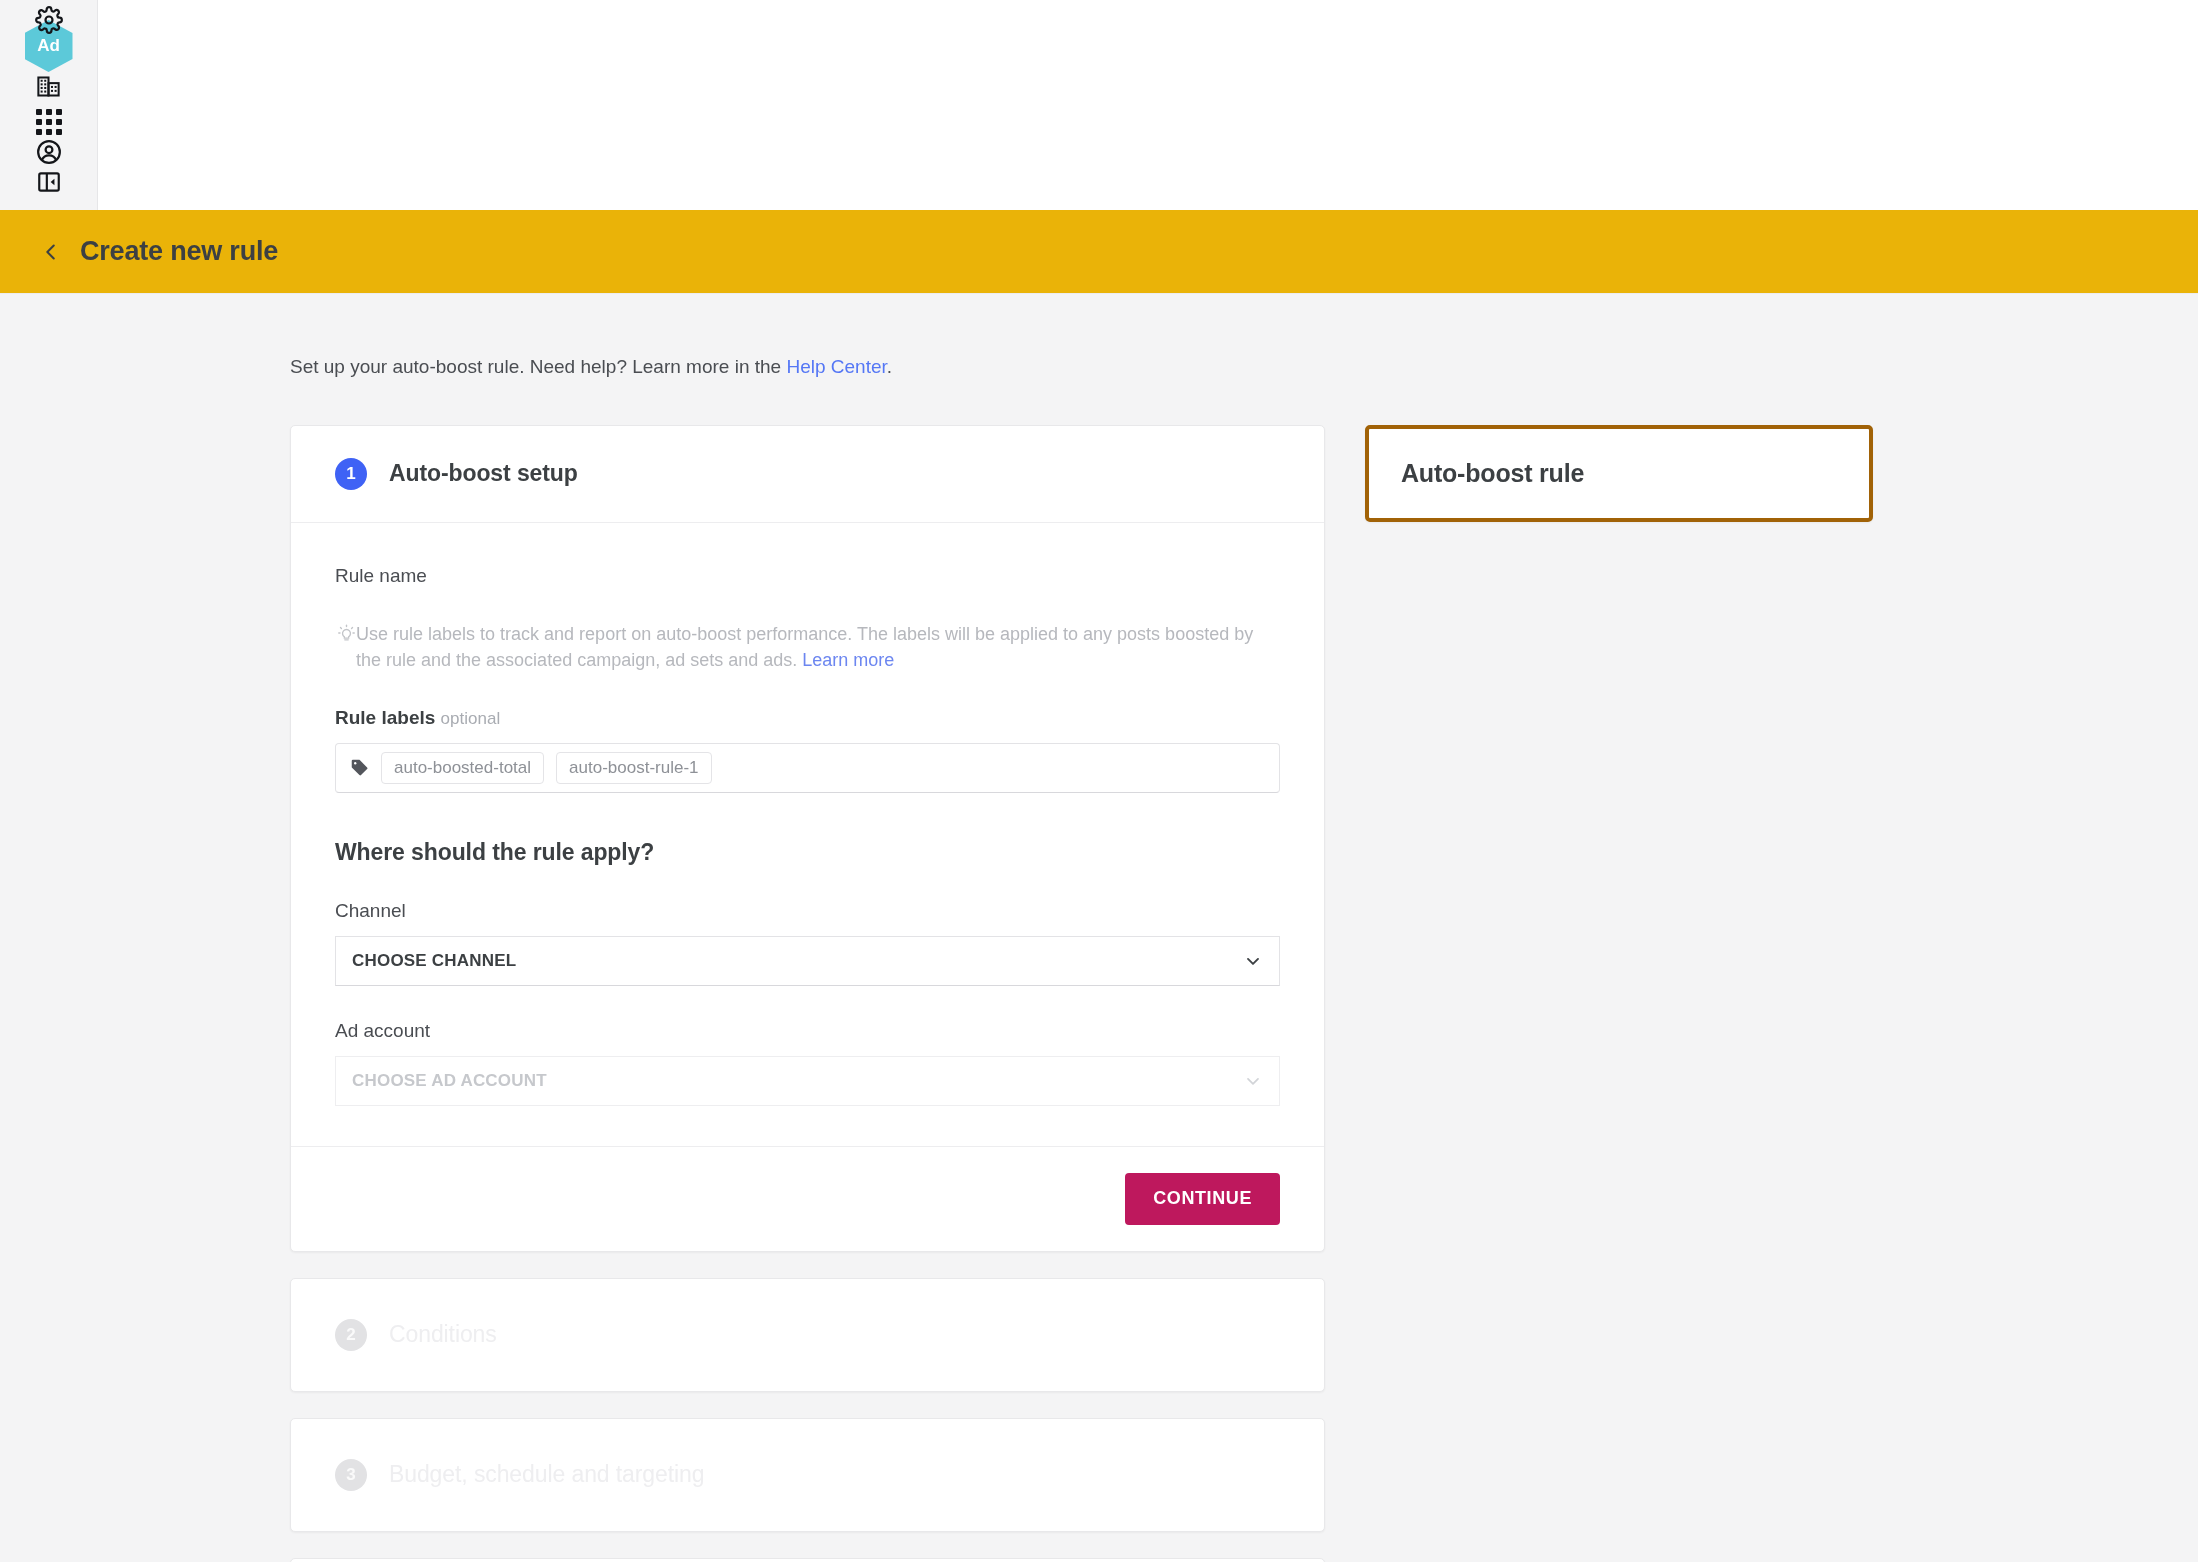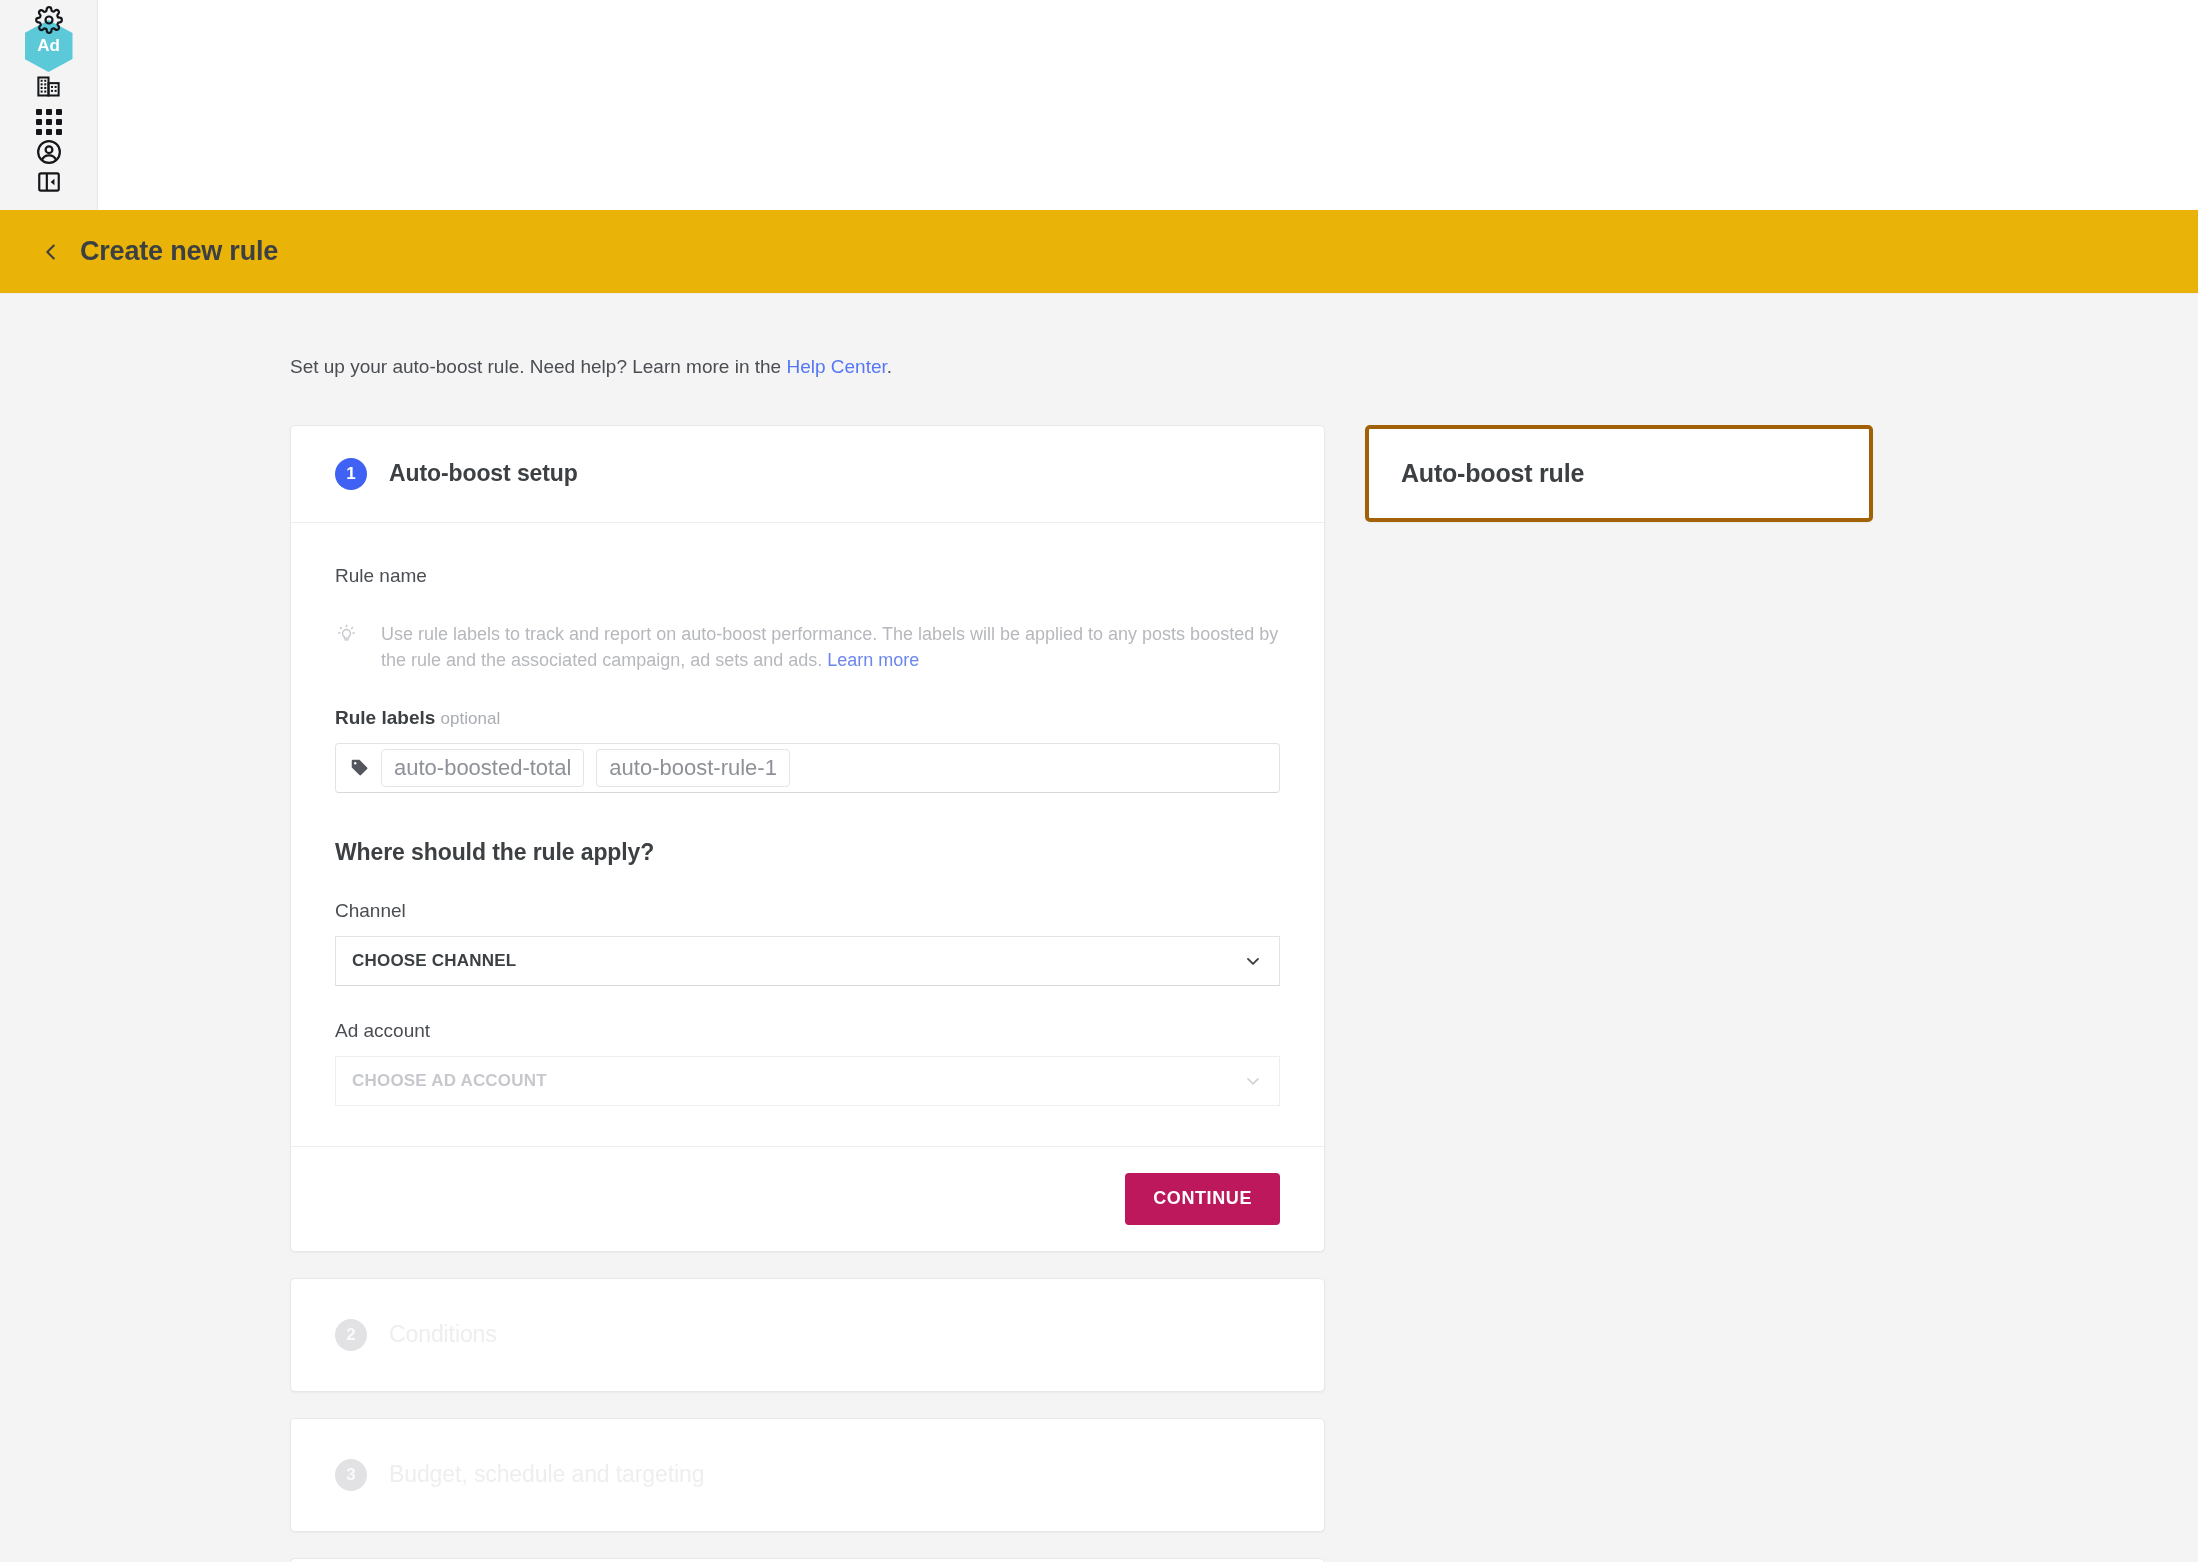--- a/index.html
+++ b/index.html
@@ -188,21 +188,21 @@
     padding: 0 16px;
     font-size: 19px;
     color: #4a4d52;
     font-family: "Liberation Sans", sans-serif;
     background: #ffffff;
     outline: none;
   }
 
   .hint {
     display: flex;
-    gap: 25px;
+    gap: 0;
     margin-top: 28px;
     margin-bottom: 34px;
     color: #b6b8bd;
     font-size: 18px;
     line-height: 1.45;
     padding-left: 2px;
   }
   .hint-icon { flex: none; margin-top: 3px; color: #c3c5c9; }
   .hint .link { color: #6c86f0; }
 
@@ -216,21 +216,21 @@
     align-items: center;
     gap: 12px;
     padding: 0 14px;
     background: #ffffff;
   }
   .tag-icon { color: #53565c; display: flex; align-items: center; flex: none; }
   .tag-pill {
     border: 1px solid #e4e4e7;
     border-radius: 4px;
     padding: 5px 12px;
-    font-size: 22px;
+    font-size: 17px;
     color: #8e9197;
     background: #ffffff;
     white-space: nowrap;
   }
 
   .section-title {
     font-size: 23px;
     font-weight: 700;
     color: #3c4043;
     margin-top: 46px;

